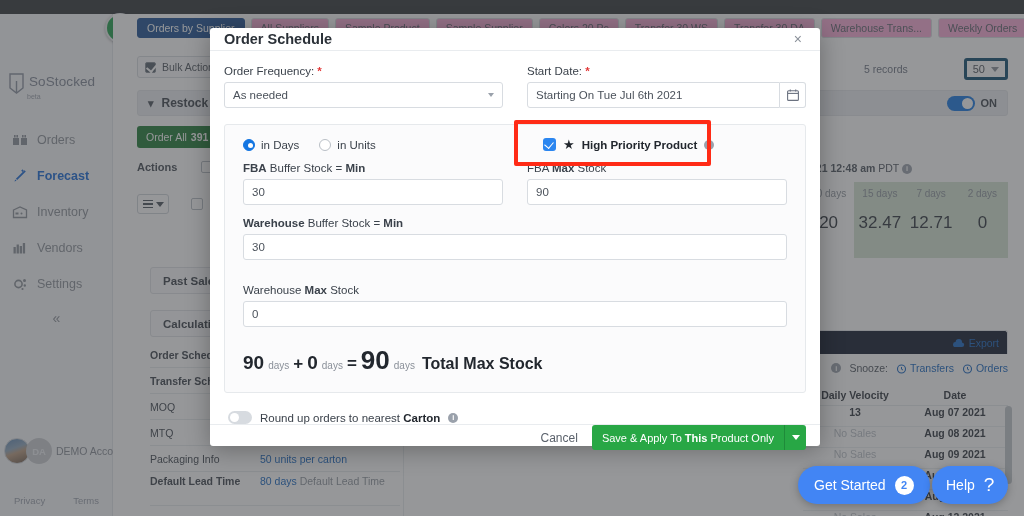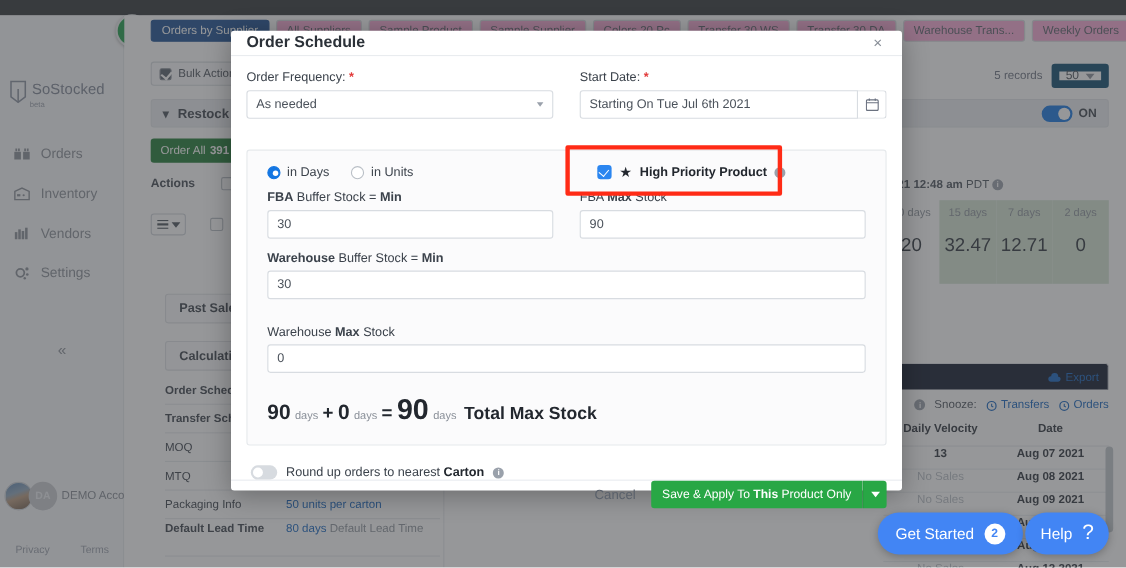--- a/index.html
+++ b/index.html
@@ -88,22 +88,22 @@
     background: #f9a8d4; color: #5a616b; font-size: 10.5px;
     display: flex; align-items: center; white-space: nowrap;
   }
   .tab.primary { background: #1b4f93; border-color: #1b4f93; color: #fff; }
 
   .records {
     position: absolute; right: 16px; top: 44px; display: flex; align-items: center; gap: 8px;
     font-size: 10.5px; color: #6b7280;
   }
   .records-sel {
-    border: 7px solid #0c4a6e; border-radius: 3px; height: 22px; padding: 0 6px;
-    display: flex; align-items: center; gap: 6px; font-size: 11px; color: #4b5159; background:#fff;
+    border: 3px solid #0c4a6e; border-radius: 3px; height: 22px; padding: 0 6px;
+    display: flex; align-items: center; gap: 6px; font-size: 11px; color: #4b5159; background:#fff;margin-left:48px;
   }
   .caret { width: 0; height: 0; border-left: 4px solid transparent; border-right: 4px solid transparent;
            border-top: 5px solid #8a9099; }
 
   .bulk {
     position: absolute; left: 24px; top: 42px; width: 118px; height: 22px;
     border: 1px solid #d7dbe0; border-radius: 3px; background: #fbfbfc;
     display: flex; align-items: center; gap: 6px; padding-left: 7px;
     font-size: 10.5px; color: #4d545d;
   }
@@ -207,21 +207,21 @@
     font-size: 10.5px; color: #1565c0; background: #0f172a;
   }
   .snooze-row {
     position: absolute; right: 16px; top: 348px; width: 260px;
     display: flex; align-items: center; gap: 8px; font-size: 10.5px; color: #4d545d;
     right: 16px; justify-content: flex-end;
   }
   .snooze-link { color: #1565c0; display: flex; align-items: center; gap: 3px; }
 
   .vel-table { position: absolute; right: 16px; top: 370px; width: 205px; font-size: 10.5px; }
-  .vt-head { display: flex; font-weight: 700; color: #2e343c; height: 22px; align-items: flex-start;
+  .vt-head { display: flex; font-weight: 700; color: #2e343c; height: 22px; align-items: center;
              border-bottom: 1px solid #e7eaed; }
   .vt-row { display: flex; height: 21px; align-items: flex-start; border-bottom: 1px solid #eceff2; }
   .vt-c1 { width: 104px; text-align: center; }
   .vt-c2 { width: 96px; text-align: center; font-weight: 700; color: #2e343c; }
   .vt-row .vt-c1 { color: #2e343c; font-weight: 700; }
   .vt-row.nosale .vt-c1 { color: #b9bfc6; font-weight: 400; }
   .vscroll {
     position: absolute; right: 12px; top: 392px; width: 7px; height: 78px;
     border-radius: 4px; background: #c2c7cd;
   }
@@ -263,21 +263,21 @@
   }
   .date-wrap { display: flex; }
   .date-wrap .input { flex: 1; border-radius: 3px 0 0 3px; }
   .date-btn {
     width: 26px; height: 26px; border: 1px solid #d8dce1; border-left: none;
     border-radius: 0 3px 3px 0; background: #fff;
     display: flex; align-items: center; justify-content: center;
   }
 
   .card {
-    margin-top: 28px; border: 1px solid #e6e9ec; border-radius: 3px; background: #fbfbfc;
+    margin-top: 16px; border: 1px solid #e6e9ec; border-radius: 3px; background: #fbfbfc;
     padding: 12px 18px 16px 18px; position: relative;
   }
   .opts { display: flex; }
   .opts-left { flex: 1; display: flex; align-items: center; gap: 20px; }
   .opts-right { width: 268px; display: flex; align-items: center; gap: 7px; padding-left: 24px; }
   .radio { display: flex; align-items: center; gap: 6px; font-size: 11.5px; color: #3b424b; }
   .rdot { width: 12px; height: 12px; border-radius: 50%; border: 1px solid #b9bfc6; background:#fff;
           position: relative; flex: none; }
   .rdot.on { border-color: #1476e2; background: #1476e2; }
   .rdot.on::after { content:""; position:absolute; left:3.5px; top:3.5px; width:5px; height:5px;
@@ -383,20 +383,30 @@
             <svg width="16" height="16" viewBox="0 0 16 16">
                 <rect x="1" y="6" width="6" height="7" fill="#8b9199"></rect>
                 <rect x="9" y="6" width="6" height="7" fill="#8b9199"></rect>
                 <rect x="2" y="3" width="1.6" height="2.5" fill="#8b9199"></rect>
                 <rect x="4.4" y="3" width="1.6" height="2.5" fill="#8b9199"></rect>
                 <rect x="10" y="3" width="1.6" height="2.5" fill="#8b9199"></rect>
                 <rect x="12.4" y="3" width="1.6" height="2.5" fill="#8b9199"></rect>
               </svg>
           </span>
           <span>Orders</span>
+        </div>
+        <div class="nav-item active">
+          <span class="nav-ico">
+            <svg width="16" height="16" viewBox="0 0 16 16">
+                <path d="M12.5 2.2l1.3 1.3L5.2 12.1 3.9 10.8z" fill="#1668d8"></path>
+                <path d="M3.2 11.5l1.3 1.3-2 .7z" fill="#1668d8"></path>
+                <path d="M10.5 1l.5 1.2L12.2 2.7l-1.2.5-.5 1.2-.5-1.2-1.2-.5 1.2-.5z" fill="#1668d8"></path>
+              </svg>
+          </span>
+          <span>Forecast</span>
         </div>
         <div class="nav-item">
           <span class="nav-ico">
             <svg width="16" height="16" viewBox="0 0 16 16">
                 <path d="M1.5 6L8 3l6.5 3v7.5h-13z" fill="none" stroke="#8b9199" stroke-width="1.3"></path>
                 <rect x="3.5" y="8.5" width="3" height="2" fill="#8b9199"></rect>
                 <circle cx="9.5" cy="9.5" r="1" fill="#8b9199"></circle>
               </svg>
           </span>
           <span>Inventory</span>

